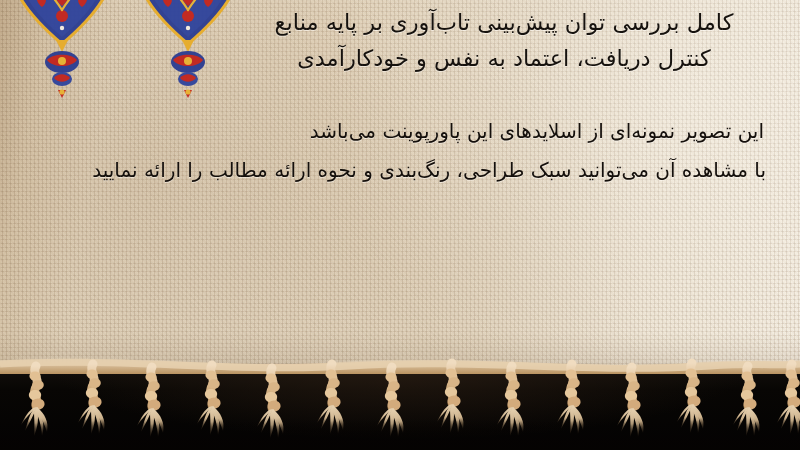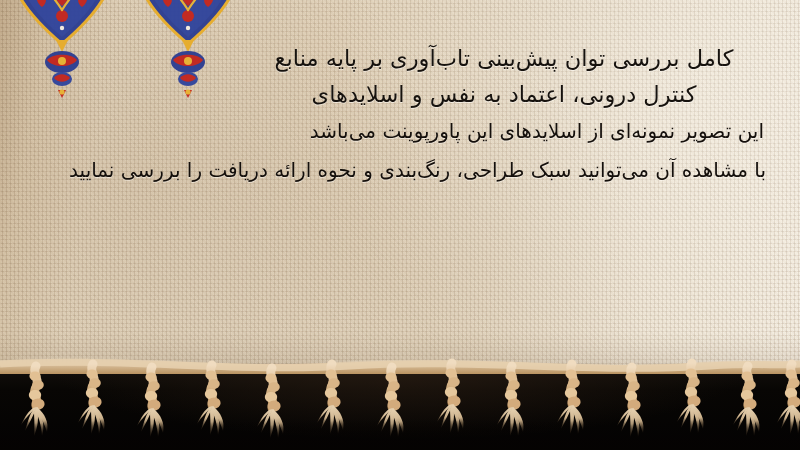--- a/index.html
+++ b/index.html
@@ -101,21 +101,20 @@
     top: 4px;
     right: 36px;
     width: 520px;
     text-align: center;
     color: #16120e;
     font-size: 22.5px;
     line-height: 36px;
     font-weight: 400;
     letter-spacing: 0;
     text-shadow: 0 1px 0 rgba(255,252,245,0.55);
-    margin-top: 36px;
   }
   .body-block {
     position: absolute;
     top: 112px;
     right: 34px;
     left: 34px;
     text-align: right;
     color: #140f0b;
   }
   .body-line {
@@ -268,23 +267,23 @@
     <g opacity="0.97">
       <use href="#medallion" x="188" y="0"></use>
       <use href="#pendant" x="188" y="62"></use>
     </g>
   </svg>
 
   <div class="text-layer">
 
     <div class="title">
       <div>کامل بررسی توان پیش‌بینی تاب‌آوری بر پایه منابع</div>
-      <div>کنترل درونی، اعتماد به نفس و اسلایدهای</div>
+      <div>کنترل دریافت، اعتماد به نفس و خودکارآمدی</div>
     </div>
 
     <div class="body-block">
       <div class="body-line l1">این تصویر نمونه‌ای از اسلایدهای این پاورپوینت می‌باشد</div>
-      <div class="body-line l2">با مشاهده آن می‌توانید سبک طراحی، رنگ‌بندی و نحوه ارائه دریافت را بررسی نمایید</div>
+      <div class="body-line l2">با مشاهده آن می‌توانید سبک طراحی، رنگ‌بندی و نحوه ارائه مطالب را ارائه نمایید</div>
     </div>
 
   </div>
 
 </div>
 
 </body></html>

